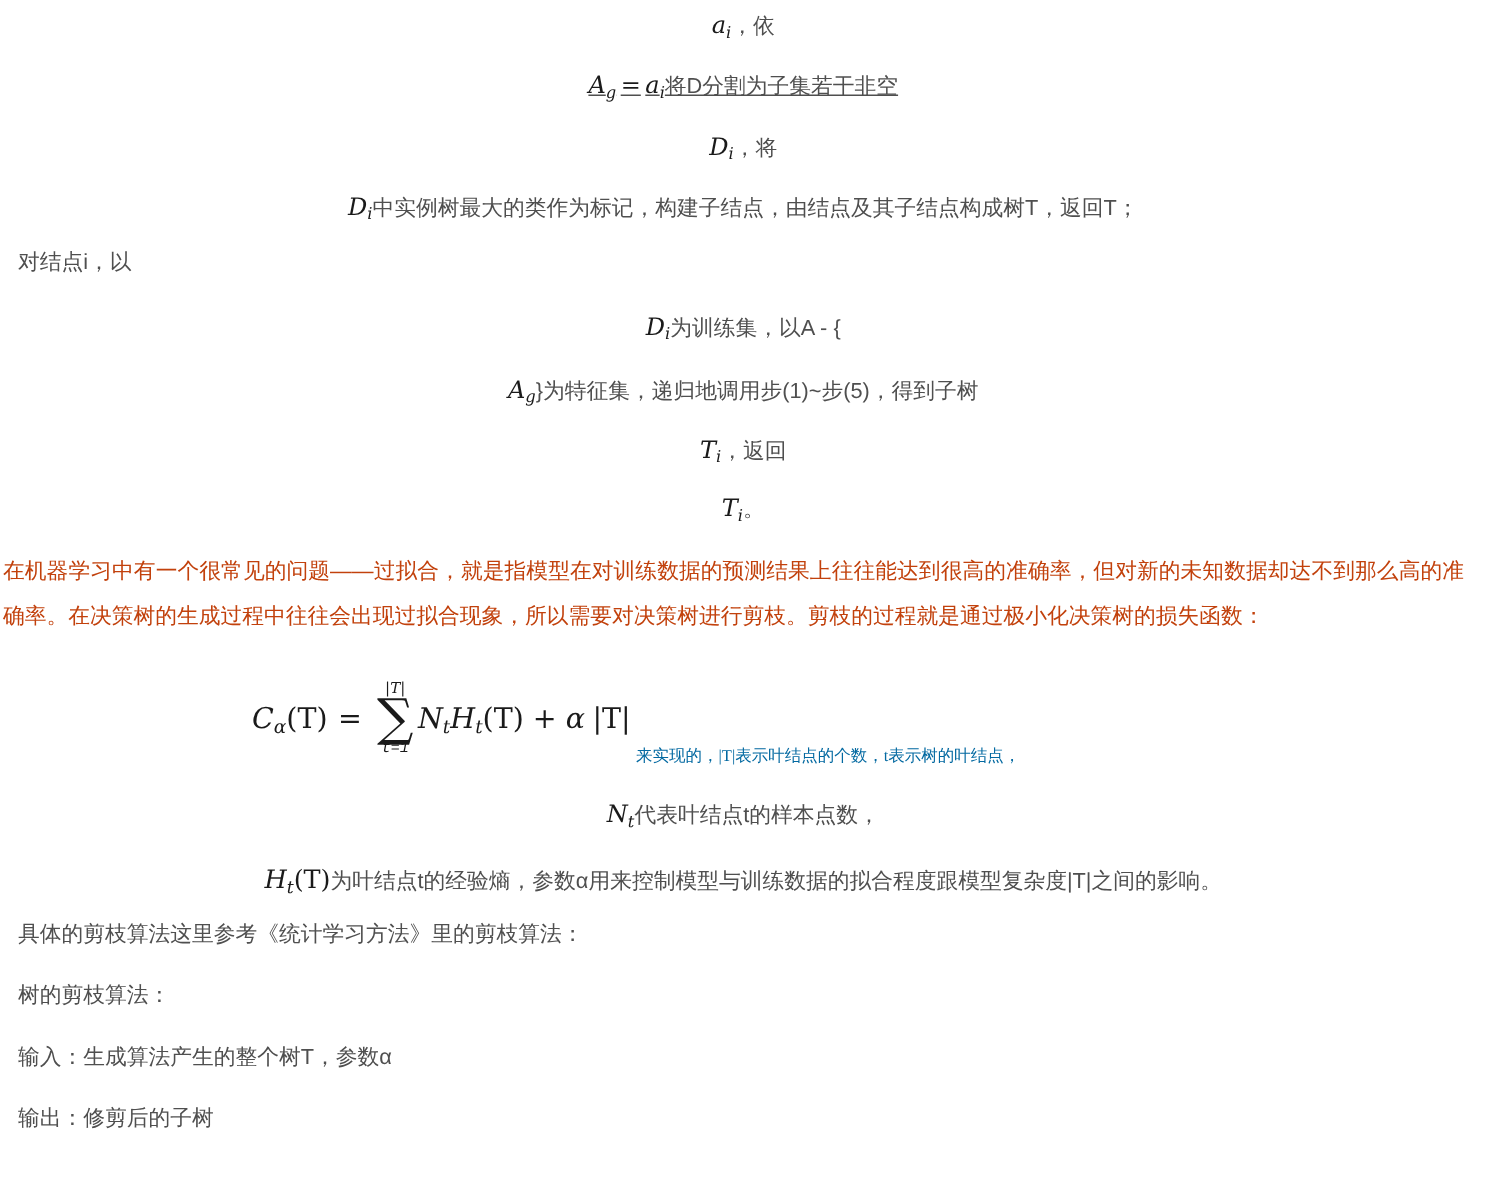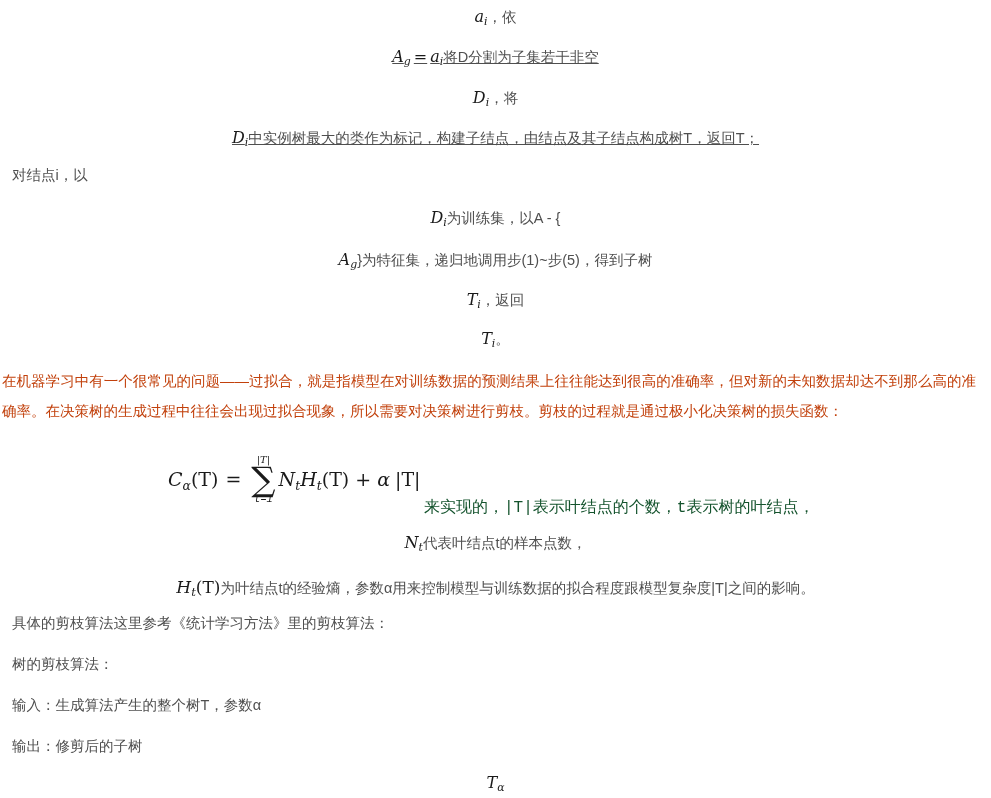--- a/index.html
+++ b/index.html
@@ -97,44 +97,44 @@
   }
   .sumwrap .lim.top { margin-bottom: -1px; }
   .sumwrap .lim.bot { margin-top: 0px; font-family: Liberation Mono, monospace; }
   .sumwrap .sig {
     font-size: 34px;
     font-style: normal;
     font-family: "DejaVu Serif", "Liberation Serif", serif;
     line-height: 0.9;
   }
   .tail-cn {
-    color: #14532d;
-    font-family: Liberation Mono, monospace;
+    color: #0369a1;
+    font-family: Liberation Serif, serif;
     font-style: normal;
-    font-size: 16px;
+    font-size: 11px;
   }
 </style>
 </head>
 <body>
 
 <div class="page">
 
   <div class="abs disp" style="left:0; top:2px;">
     <span class="mth"><span>a</span><sub>i</sub></span><span class="cn">，依</span>
   </div>
 
   <div class="abs disp" style="left:0; top:42px;text-decoration:underline;">
     <span class="mth"><span>A</span><sub>g</sub><span class="op">=</span><span>a</span><sub>i</sub></span><span class="cn">将D分割为子集若干非空</span>
   </div>
 
   <div class="abs disp" style="left:0; top:83px;">
     <span class="mth"><span>D</span><sub>i</sub></span><span class="cn">，将</span>
   </div>
 
-  <div class="abs disp" style="left:0; top:123px;text-decoration:underline;">
+  <div class="abs disp" style="left:0; top:123px;">
     <span class="mth"><span>D</span><sub>i</sub></span><span class="cn">中实例树最大的类作为标记，构建子结点，由结点及其子结点构成树T，返回T；</span>
   </div>
 
   <div class="abs left-line" style="left:0; top:160px;">对结点i，以</div>
 
   <div class="abs disp" style="left:0; top:203px;">
     <span class="mth"><span>D</span><sub>i</sub></span><span class="cn">为训练集，以A - {</span>
   </div>
 
   <div class="abs disp" style="left:0; top:245px;">
@@ -179,17 +179,14 @@
   </div>
 
   <div class="abs left-line" style="left:0; top:608px;">具体的剪枝算法这里参考《统计学习方法》里的剪枝算法：</div>
 
   <div class="abs left-line" style="left:0; top:649px;">树的剪枝算法：</div>
 
   <div class="abs left-line" style="left:0; top:731px;">输出：修剪后的子树</div>
 
   <div class="abs left-line" style="left:0; top:690px;">输入：生成算法产生的整个树T，参数α</div>
 
-  <div class="abs disp" style="left:0; top:768px;">
-    <span class="mth"><span>T</span><sub>α</sub></span>
-  </div>
 
 </div>
 
 </body></html>

